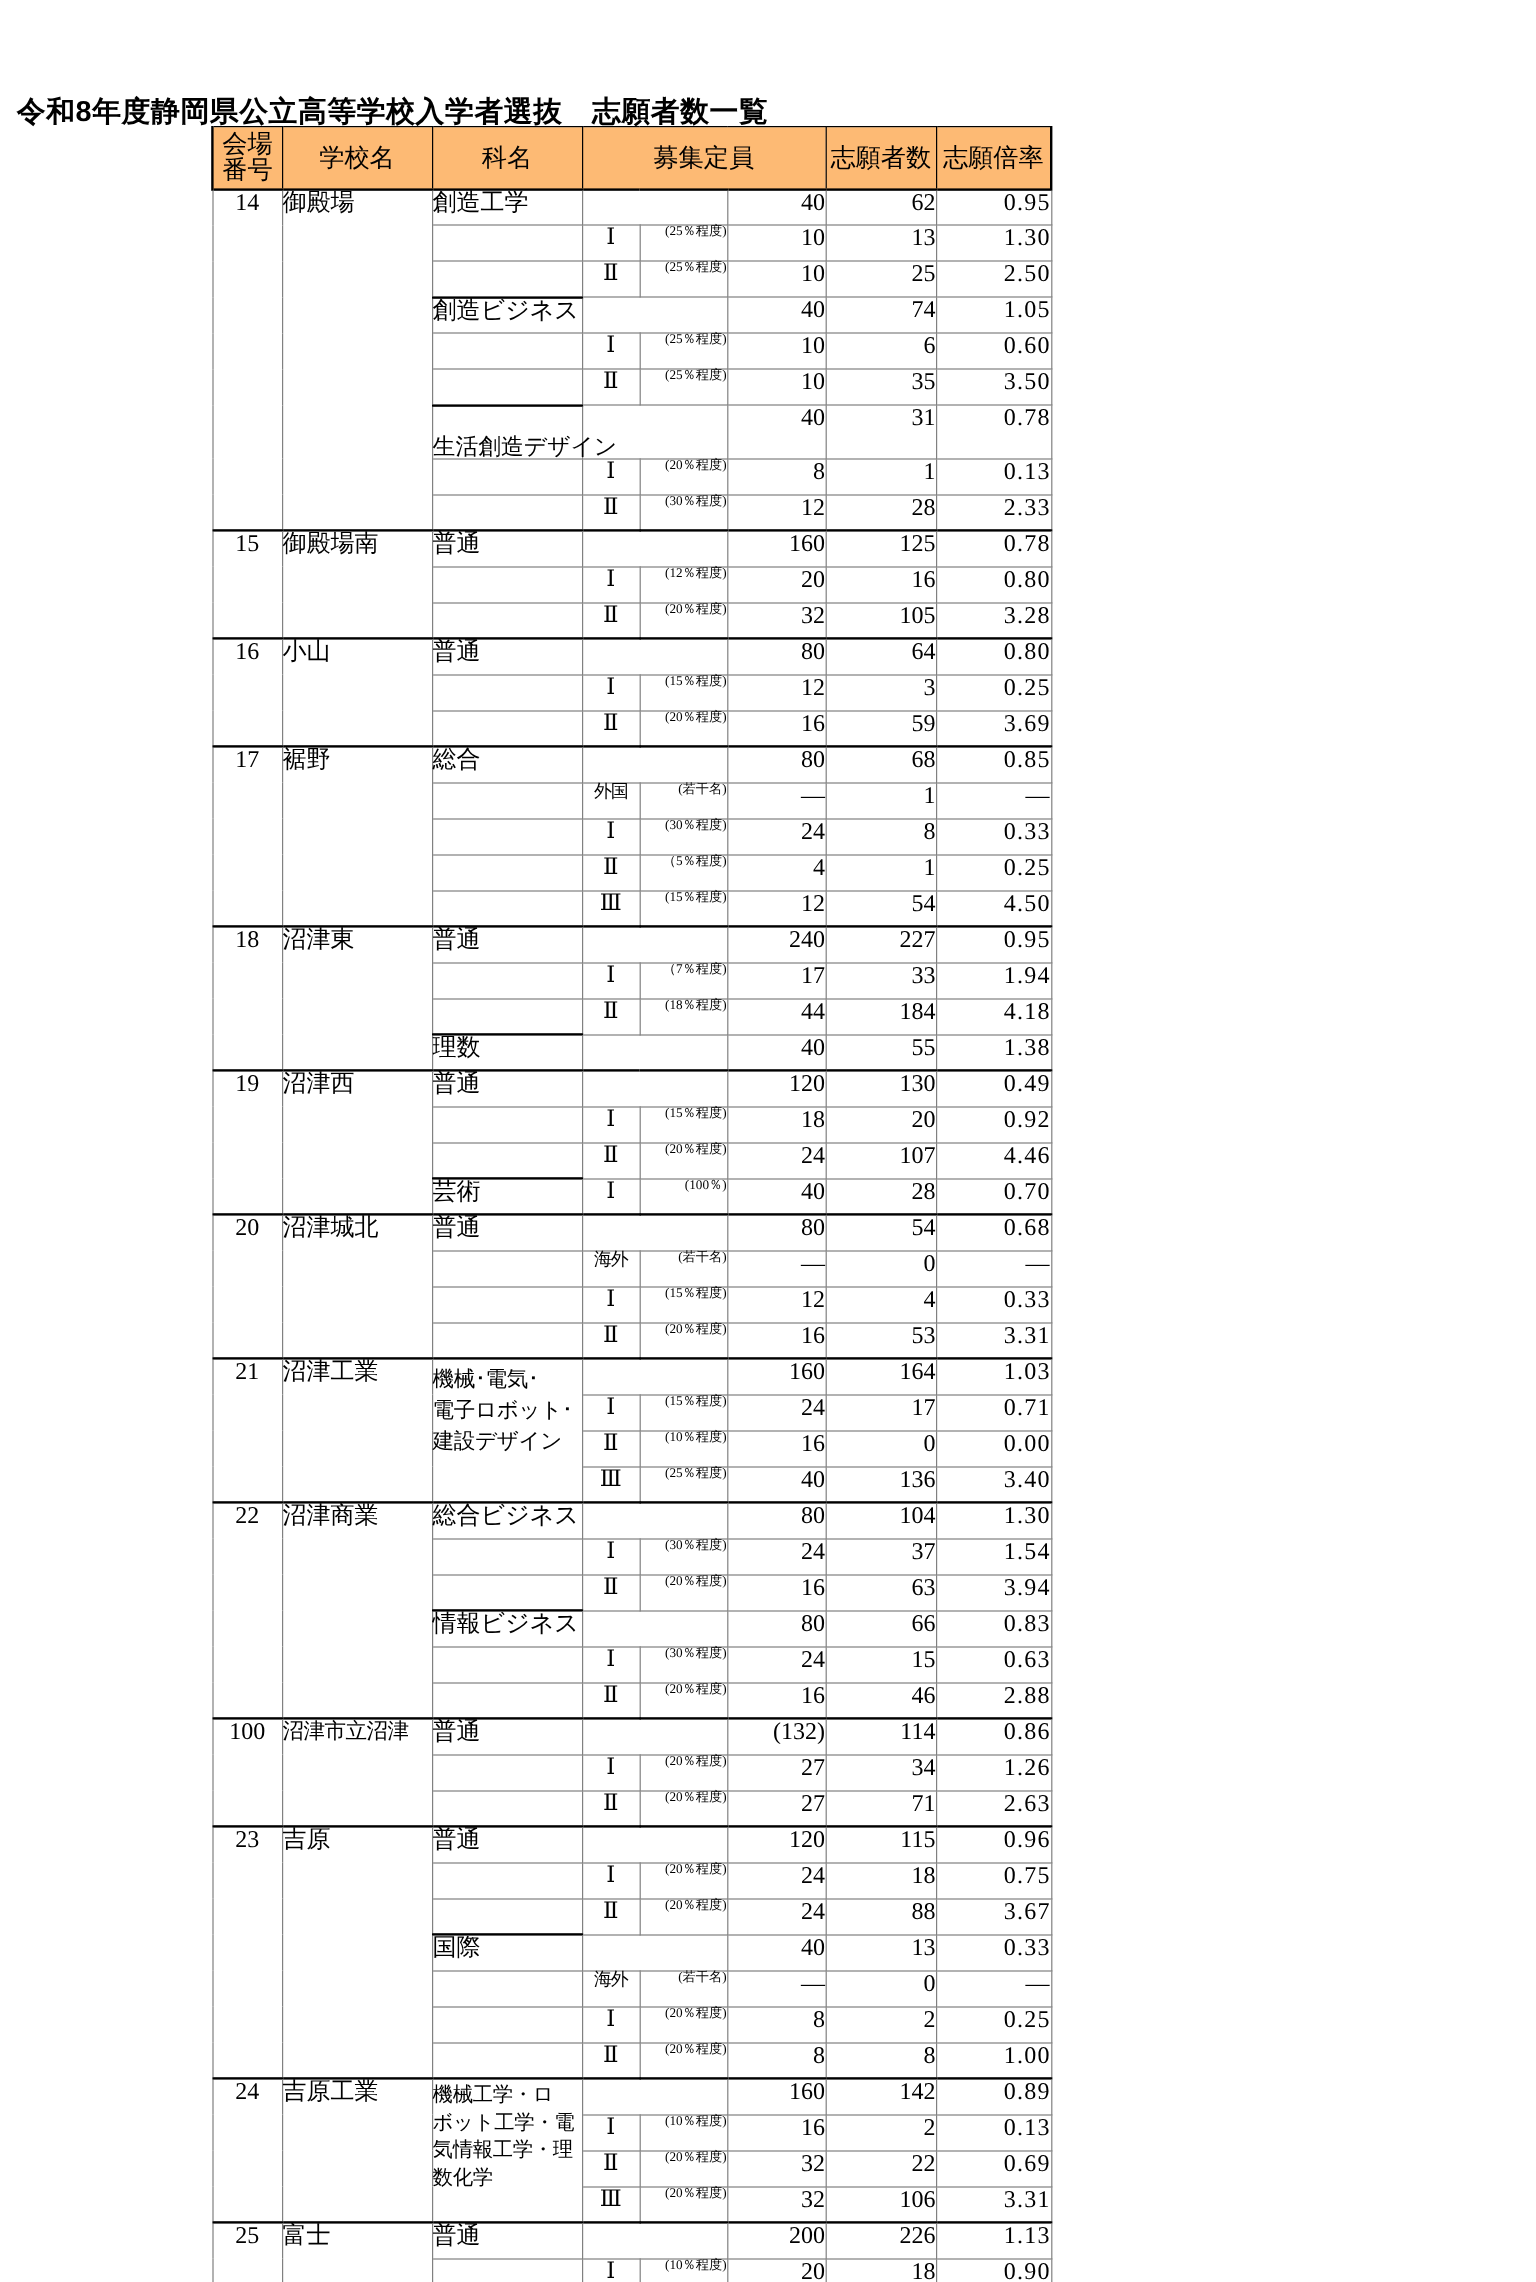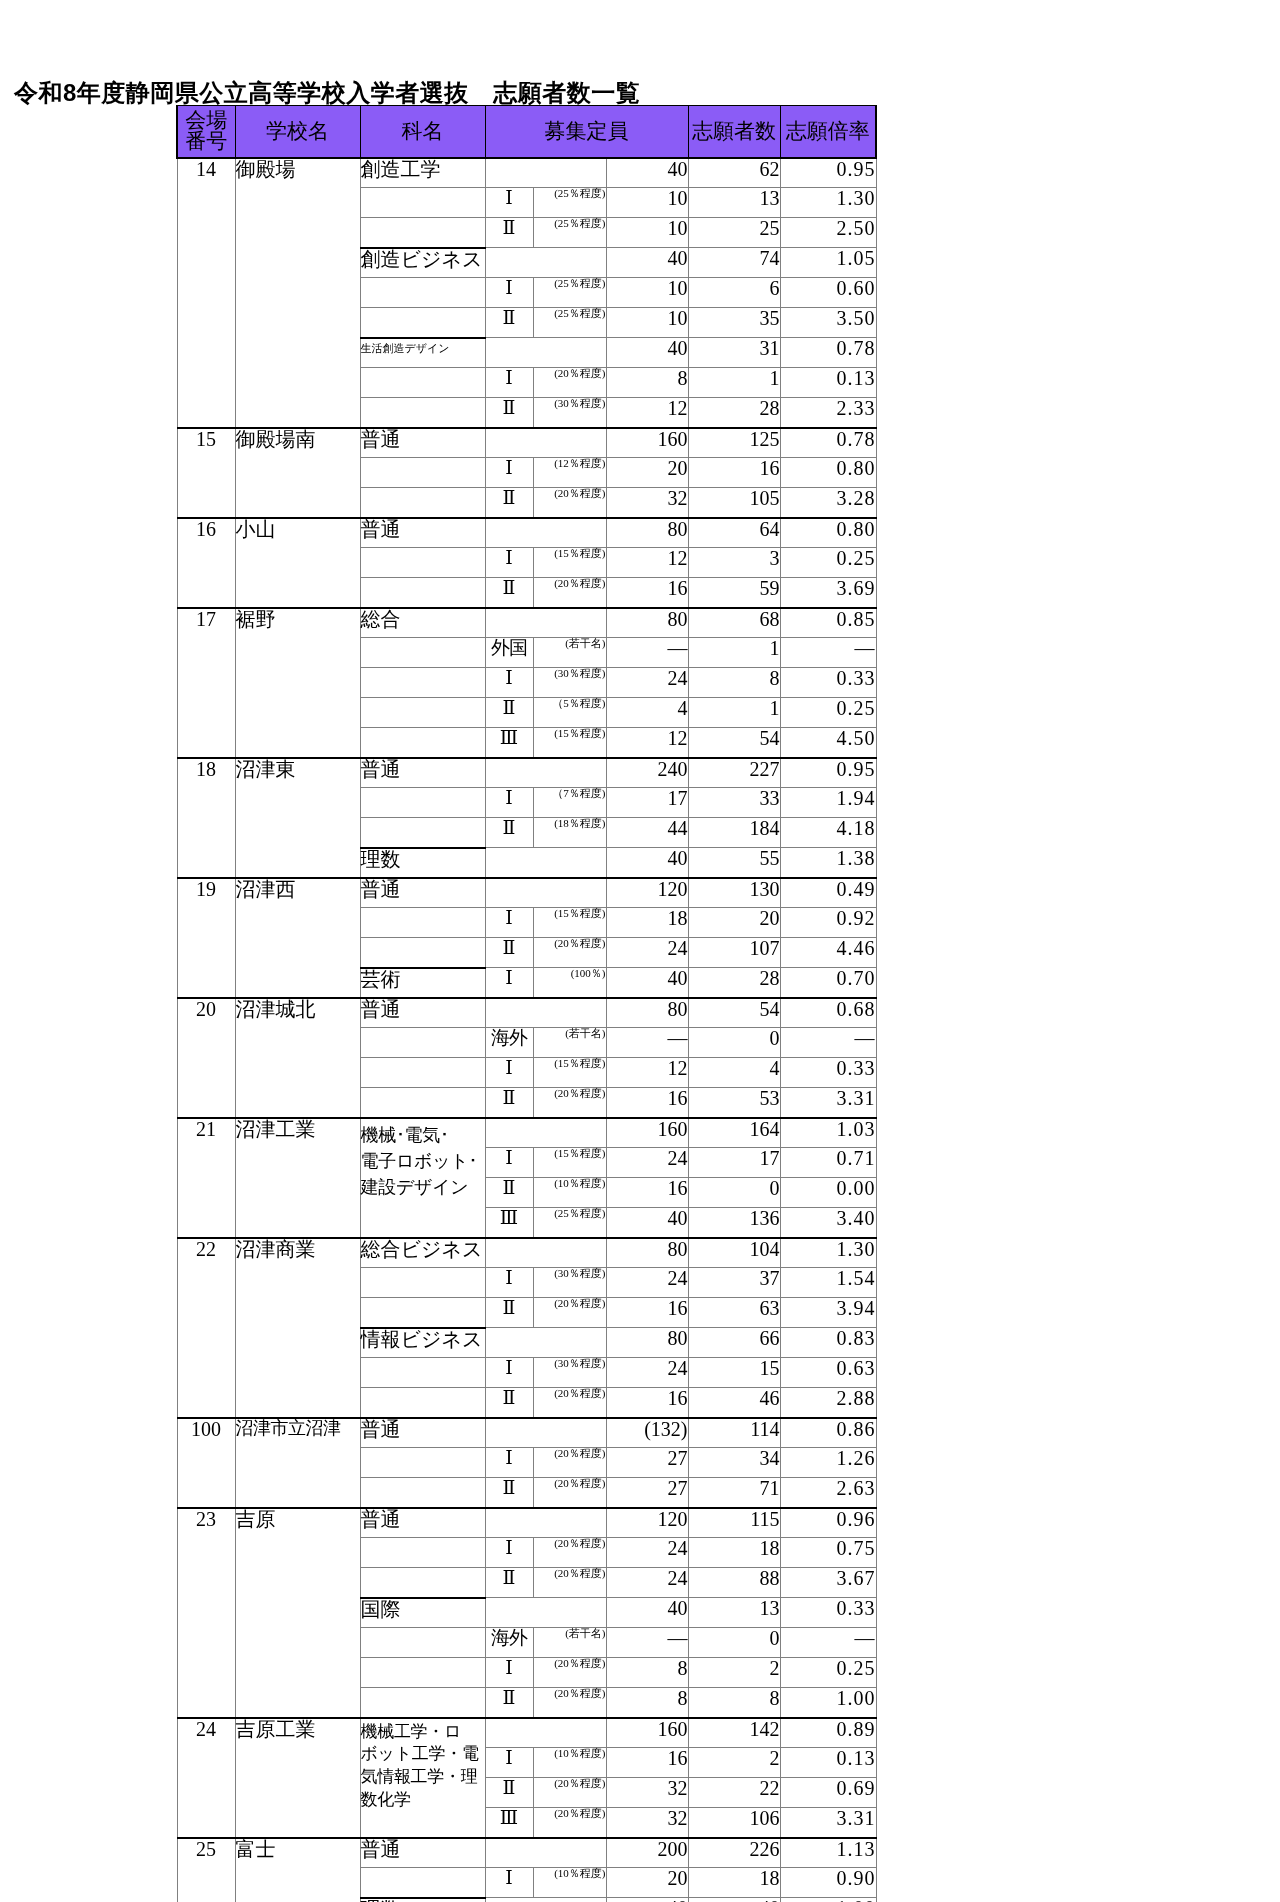--- a/index.html
+++ b/index.html
@@ -48,21 +48,21 @@
 
   table.sheet th, table.sheet td {
     border: 1px solid #808080;
     padding: 0;
     vertical-align: top;
     line-height: 1;
     box-sizing: border-box;
   }
   
   table.sheet thead th {
-    background: #8b5cf6;
+    background: #fdba74;
     text-align: center;
     vertical-align: middle;
     border: 1px solid #000000;
     font-weight: normal;
     font-size: 21px;
     height: 52px;
     padding: 2px 0;
   }
   th.h-venue { line-height: 1.12; font-size: 19px; }
 
@@ -90,31 +90,31 @@
   td.school.tight { font-size: 18px; letter-spacing: -0.5px; }
 
   td.dept {
     text-align: left;
     font-size: 20px;
     padding: 4px 0 0 4px;
     border-right: 2px solid #000000;
     white-space: nowrap;
     margin-left: 41px;
   }
-  td.dept.small  { font-size: 11px; padding-top: 4px; }
+  td.dept.small  { font-size: 19px; padding-top: 24px; }
   td.dept.multi  { font-size: 18px; line-height: 1.45; padding-top: 3px; letter-spacing: -0.3px; }
   td.dept.multi4 { font-size: 17px; line-height: 1.35; padding-top: 2px; letter-spacing: -0.3px; }
 
   td.sel {
     text-align: center;
     font-size: 19px;
     padding-top: 4px;
     border-right: none;
   }
-  td.sel.kanji { font-size: 19px; letter-spacing: -1px; margin-top: 36px; }
+  td.sel.kanji { font-size: 15px; letter-spacing: -1px; margin-top: 36px; }
   td.pct {
     text-align: right;
     font-size: 11px;
     padding: 9px 5px 0 0;
     border-left: none;
   }
   td.selspan {
     border-right: none;
     border-left: none;
   }

